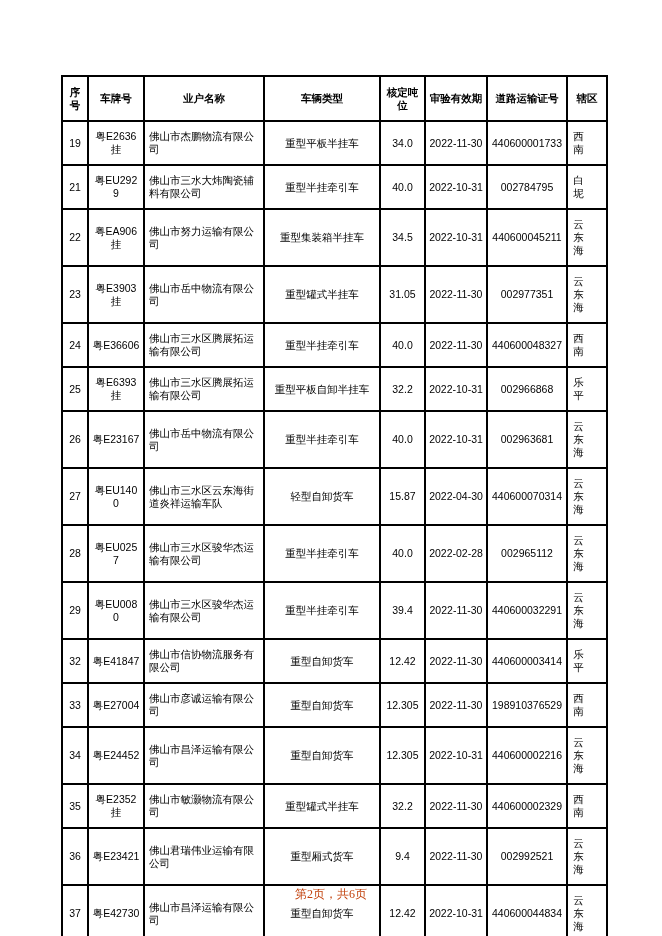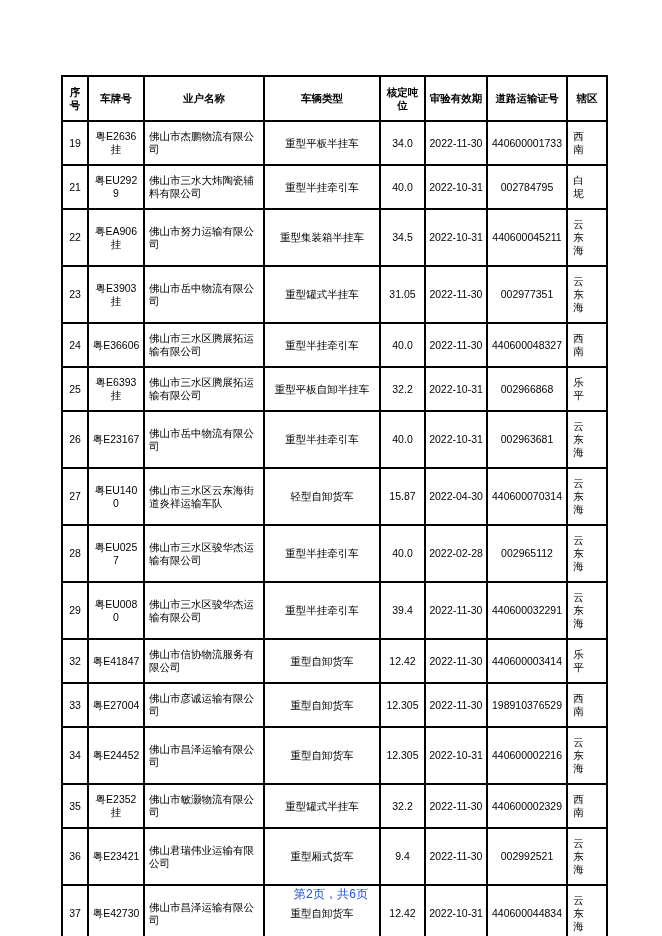--- a/index.html
+++ b/index.html
@@ -48,22 +48,22 @@
     padding-left: 5px;
     padding-right: 22px;
     font-family: Liberation Serif, serif;
   }
   .footer {
     position: absolute;
     left: 0; top: 886px;
     width: 100%;
     text-align: center;
     font-size: 12px;
-    font-family: Liberation Mono, monospace;
-    color: #1d4ed8;
+    font-family: Liberation Serif, serif;
+    color: #c2410c;
   }
 </style>
 </head>
 <body>
 
 <div class="page">
   <table class="vehicle-table">
     <colgroup>
       <col style="width:26px">
       <col style="width:56px">

